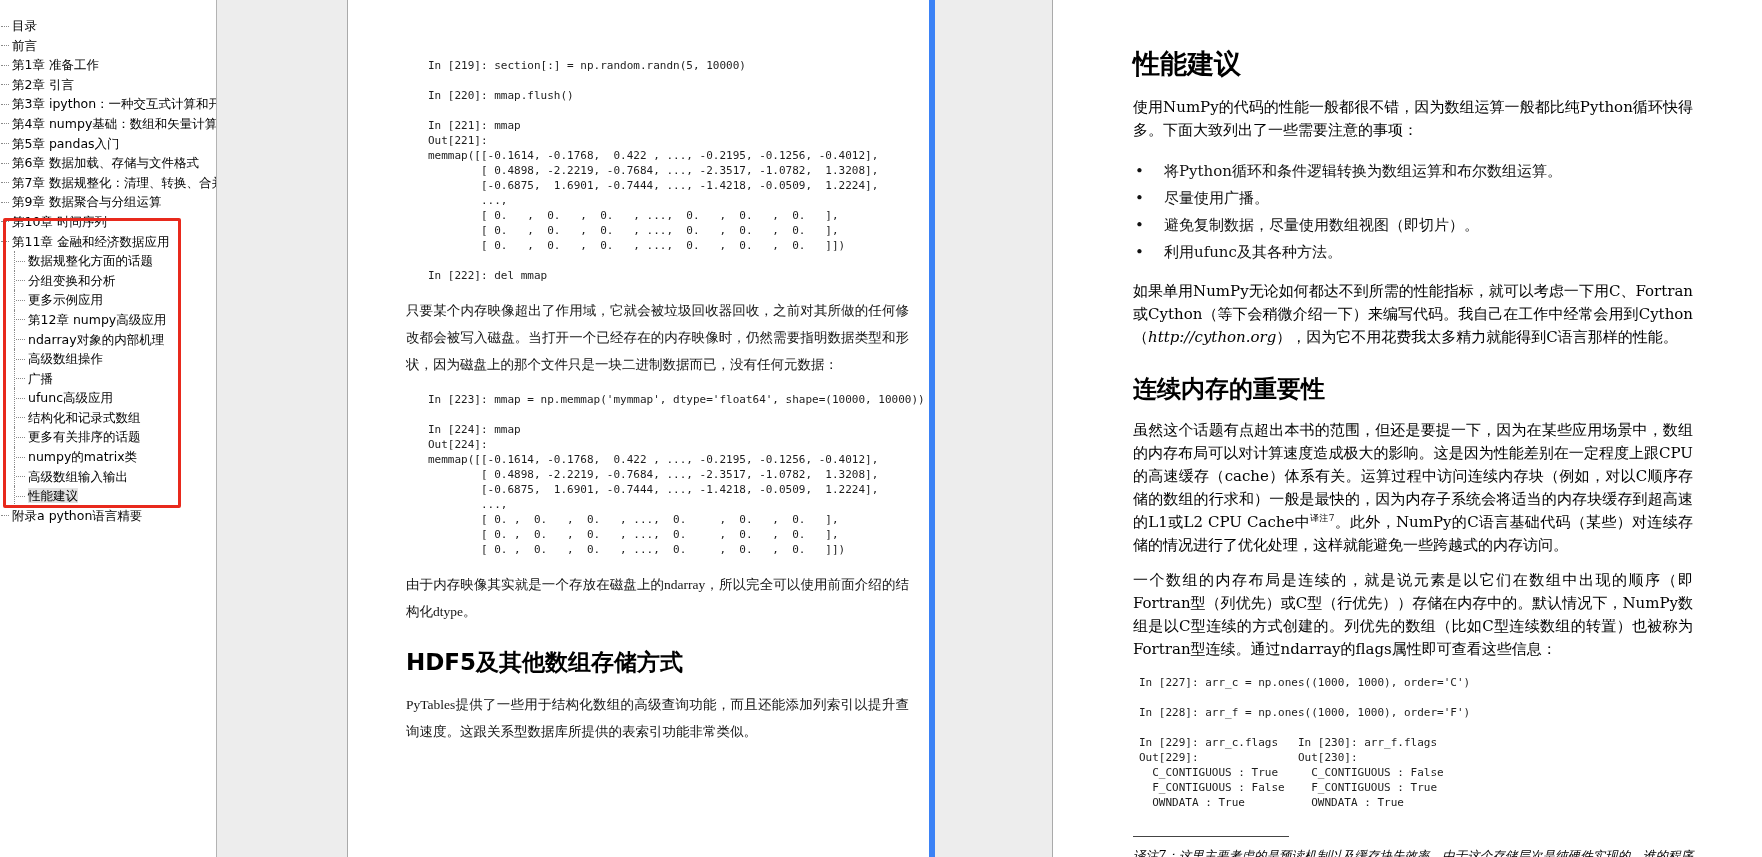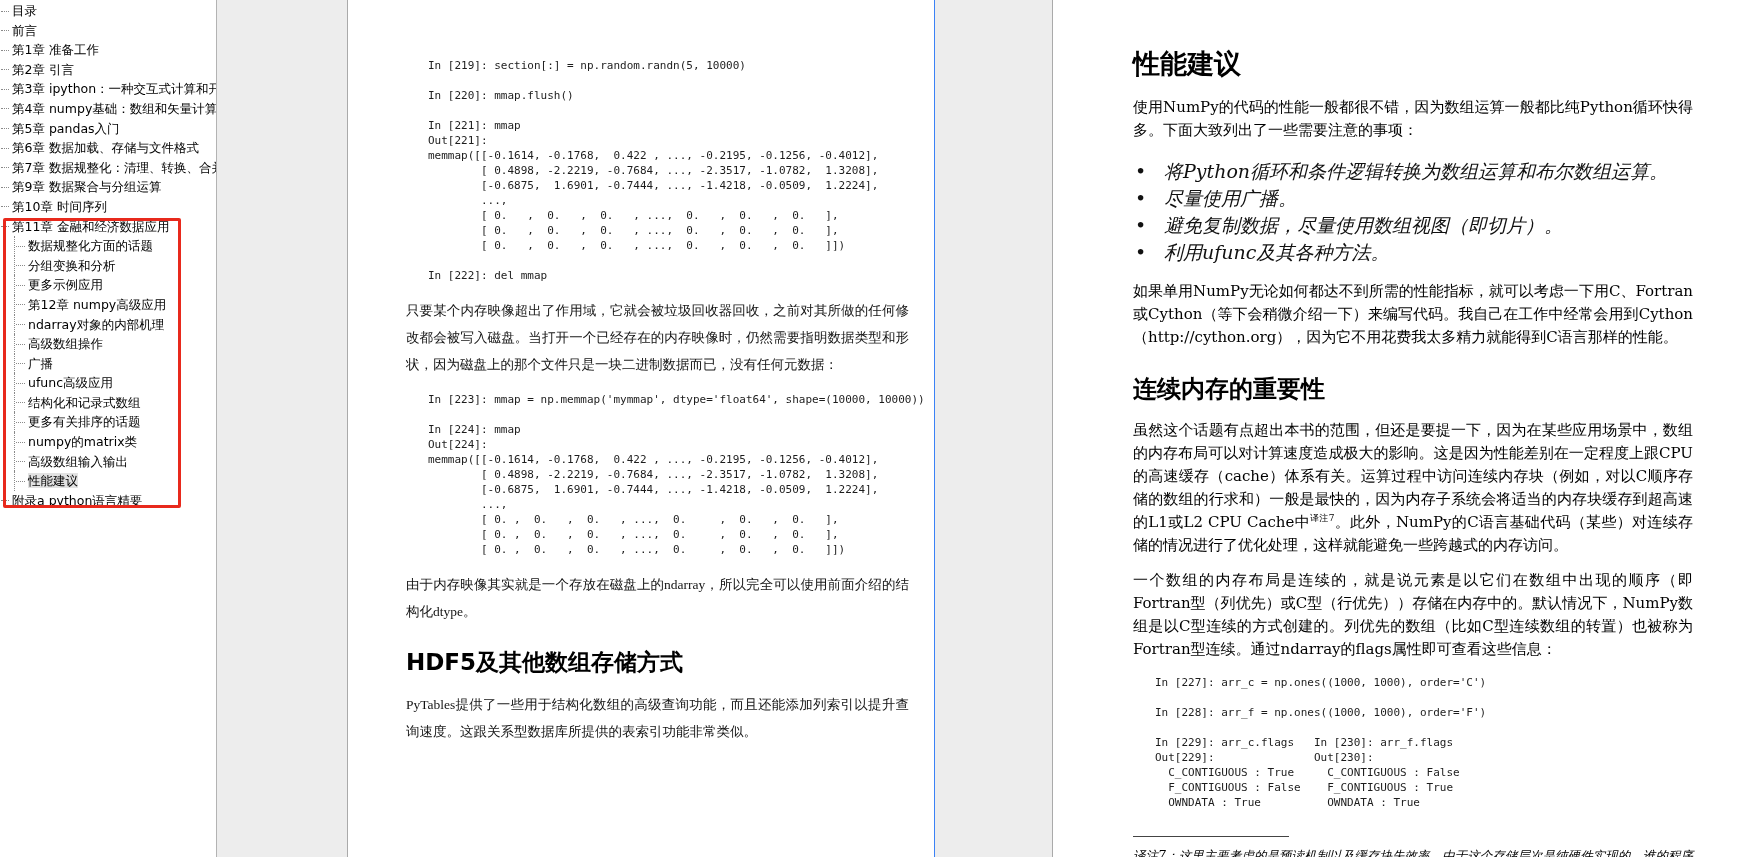--- a/index.html
+++ b/index.html
@@ -2,60 +2,60 @@
 <html><head>
 <meta charset="utf-8">
 <style>
   html,body{margin:0;padding:0;}
   body{width:1762px;height:857px;overflow:hidden;background:#ededed;
        font-family:"DejaVu Sans",sans-serif;color:#111;}
   .app{position:relative;width:1762px;height:857px;}
 
   
   .sidebar{position:absolute;left:0;top:0;width:217px;height:857px;background:#ffffff;
-           border-right:1px solid #b3b3b3;box-sizing:border-box;padding-top:1px;overflow:hidden;}
+           border-right:1px solid #b3b3b3;box-sizing:border-box;padding-top:16px;overflow:hidden;}
   .toc-item{white-space:nowrap;overflow:hidden;height:19.6px;line-height:19.6px;
             font-size:12.5px;color:#000;cursor:default;}
   .toc-item::before{content:"";display:inline-block;width:8px;height:1px;
             border-top:1px dotted #8a8a8a;vertical-align:middle;margin:0 3px 0 1px;}
   .toc-item.child{margin-left:14px;border-left:1px dotted #8a8a8a;}
   .toc-item.child::before{width:9px;}
   .toc-item.selected .lbl{background:#e2e2e2;}
   .annotation-box{position:absolute;left:3px;top:218px;width:172px;height:284px;
             border:3px solid #e8291c;border-radius:2px;pointer-events:none;z-index:5;}
 
   
   .content{position:absolute;left:218px;top:0;right:0;bottom:0;background:#ededed;}
   .page{position:absolute;top:0;height:857px;background:#ffffff;box-sizing:border-box;}
-  .page-left{left:129px;width:588px;border-left:1px solid #aaaaaa;border-right:1px solid #3b82f6;
+  .page-left{left:129px;width:588px;border-left:1px solid #aaaaaa;border-right:6px solid #3b82f6;
              padding:44px 27px 40px 58px;}
   .page-right{left:834px;width:710px;border-left:1px solid #aaaaaa;
               padding:46px 20px 0 80px;}
 
   pre.code{font-family:"DejaVu Sans Mono",monospace;font-size:11px;line-height:15px;
            margin:14px 0 14px 22px;color:#1c1c1c;}
-  .page-right pre.code{margin-left:22px;}
+  .page-right pre.code{margin-left:6px;}
 
   .page-left p{font-family:Liberation Serif, serif;font-size:13.5px;line-height:27px;
                text-align:justify;margin:13px 0;width:503px;color:#141414;}
   .page-left h2{font-family:"DejaVu Sans",sans-serif;font-size:23px;font-weight:bold;
                 margin:22px 0 10px;color:#000;}
 
   .page-right .pr-text{width:560px;}
   .page-right p{font-family:"DejaVu Serif",serif;font-size:15px;line-height:23px;
                 text-align:justify;margin:12px 0;color:#000000;}
   .page-right h1{font-family:"DejaVu Sans",sans-serif;font-weight:bold;color:#000;margin:0 0 14px;}
   .h-big{font-size:27px;}
   .h-mid{font-size:24px;margin-top:24px !important;}
   ul.perf{list-style:none;margin:16px 0 14px;padding:0;width:560px;}
   ul.perf li{position:relative;padding-left:31px;font-family:"DejaVu Serif",serif;
-             font-size:19px;line-height:27px;font-style:italic;}
+             font-size:15px;line-height:27px;}
   ul.perf li::before{content:"\2022";position:absolute;left:2px;top:0;}
   sup.fn{font-size:9px;vertical-align:super;line-height:0;}
-  .url-it{}
+  .url-it{font-style:italic;}
   .footnote{margin-top:26px;width:560px;}
   .footnote-rule{width:156px;border-top:1px solid #444;height:0;margin:0 0 9px;}
   .footnote p{font-style:italic;font-size:12.5px;line-height:19px;margin:0;
               padding-left:52px;text-indent:-52px;}
 </style>
 </head>
 <body>
 
 <div class="app">
 

